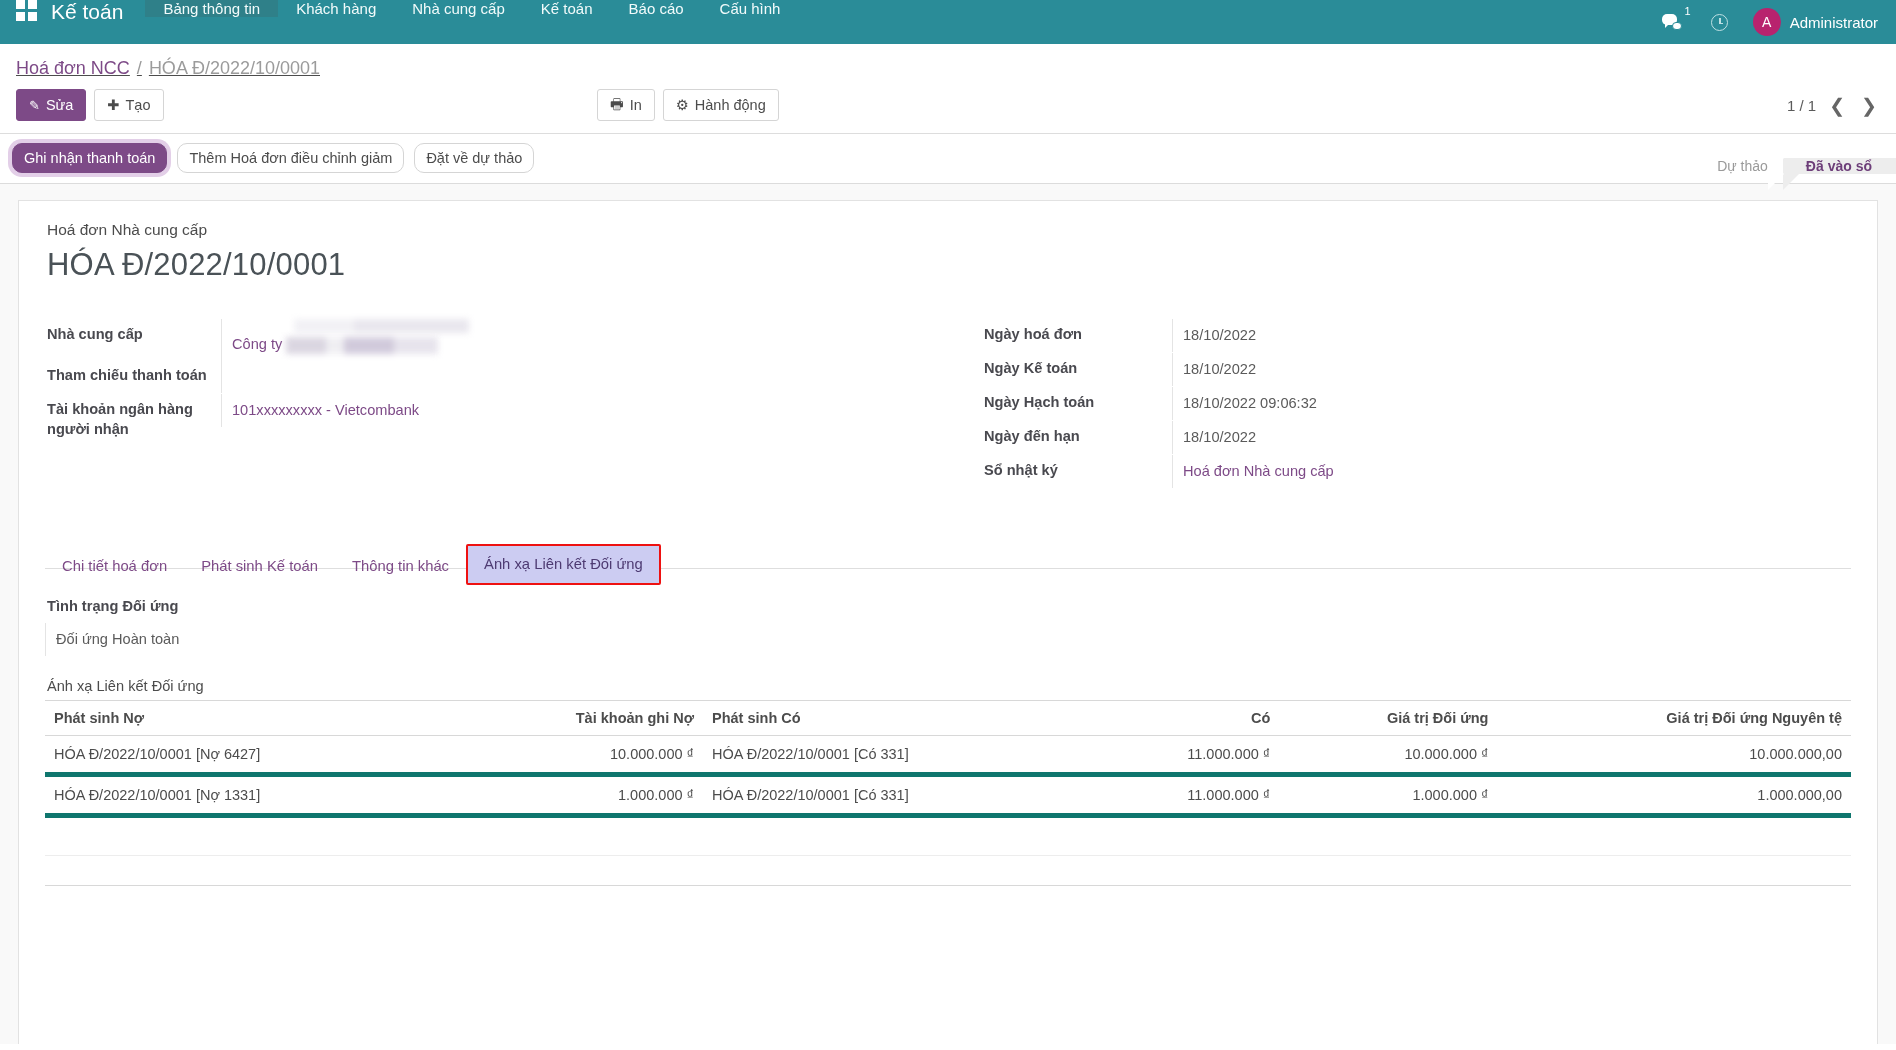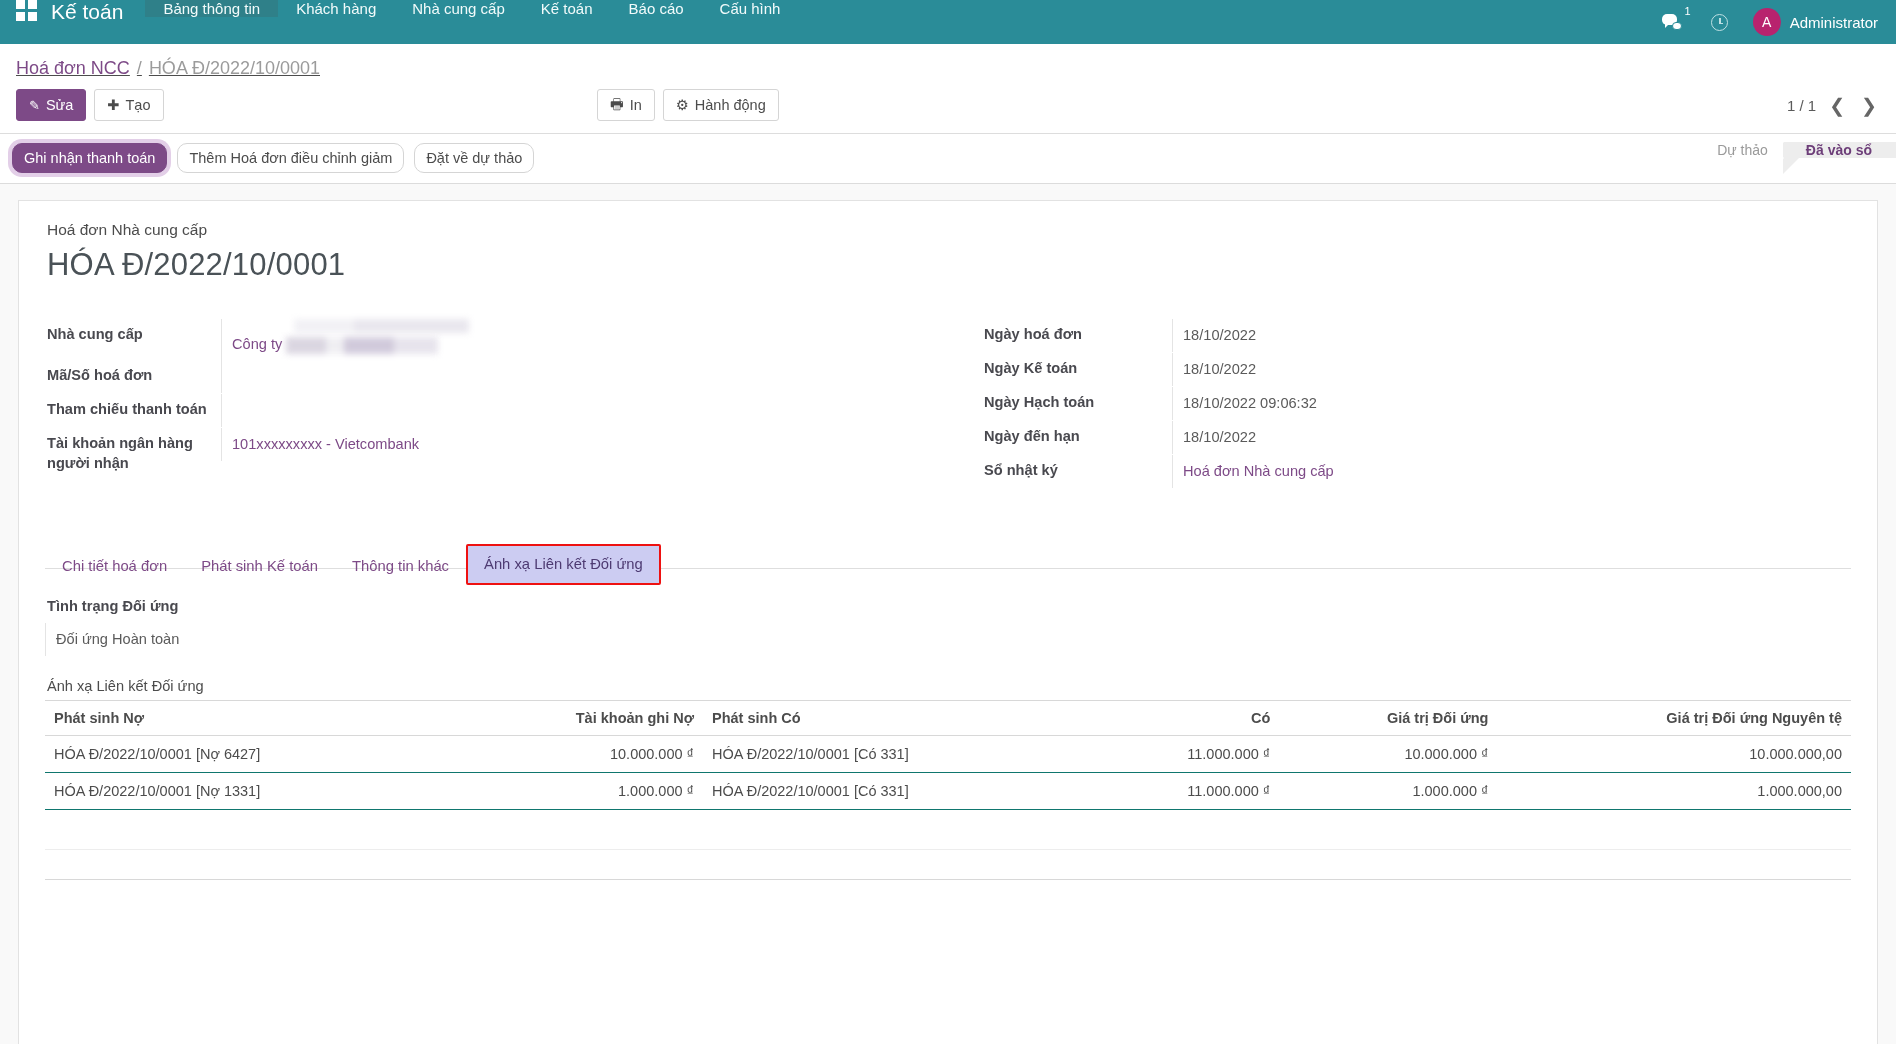--- a/index.html
+++ b/index.html
@@ -136,21 +136,21 @@
     font-size: 14.5px; color: #4c4c4c;
     background: #ffffff; border: 1px solid #d5d5d5;
     border-radius: 10px; cursor: pointer; white-space: nowrap;
   }
   .sb-btn + .sb-btn { margin-left: 10px; }
   .sb-btn.highlight {
     background: #7d4a87; color: #ffffff; border-color: #7d4a87;
     box-shadow: 0 0 0 4px #e3cfe8;
   }
   .statuspipe {
-    margin-left: auto; display: flex; align-items: flex-start; height: 32px;
+    margin-left: auto; display: flex; align-items: flex-end; height: 32px;
   }
   .st {
     display: flex; align-items: center;
     padding: 0 16px 0 22px;
     font-size: 14px; color: #9a9a9a;
     position: relative; background: transparent;
   }
   .st.done {
     background: #ededed; color: #6d3e79; font-weight: bold;
     padding-right: 24px;
@@ -241,21 +241,21 @@
   }
   table.grid th {
     font-weight: bold; text-align: left;
     padding: 9px 9px 9px 9px;
     border-top: 1px solid #d8d8d8;
     border-bottom: 1px solid #d8d8d8;
     background: #ffffff; white-space: nowrap;
   }
   table.grid th.num, table.grid td.num { text-align: right; }
   table.grid td {
-    padding: 10px 9px; border-bottom: 1px solid #0f766e;
+    padding: 10px 9px; border-bottom: 5px solid #0f766e;
     white-space: nowrap;
   }
   table.grid tr.empty td { height: 40px; border-bottom: 1px solid #ededed; }
   .grid-foot { height: 30px; border-bottom: 1px solid #d8d8d8; }
 </style>
 </head>
 <body>
 
 <div class="navbar">
   <div class="nav-apps">
@@ -372,24 +372,20 @@
 
     <div class="fields">
 
       <div class="col left">
         <div class="frow">
           <div class="flabel">Nhà cung cấp</div>
           <div class="fvalue link">
             <span class="blur-top"></span>
             <span>Công ty</span><span class="blur-name"></span>
           </div>
-        </div>
-        <div class="frow">
-          <div class="flabel">Mã/Số hoá đơn</div>
-          <div class="fvalue"></div>
         </div>
         <div class="frow">
           <div class="flabel">Tham chiếu thanh toán</div>
           <div class="fvalue"></div>
         </div>
         <div class="frow">
           <div class="flabel">Tài khoản ngân hàng người nhận</div>
           <div class="fvalue link">101xxxxxxxxx - Vietcombank</div>
         </div>
       </div>

